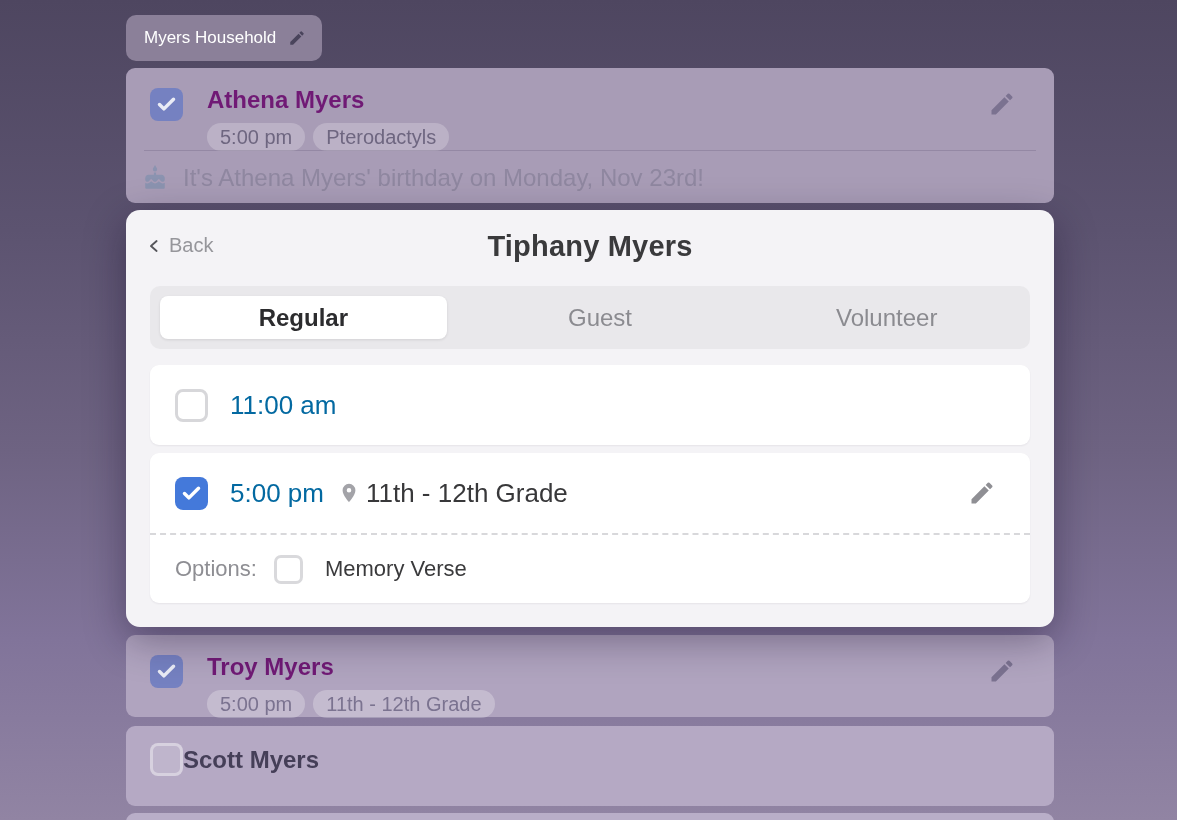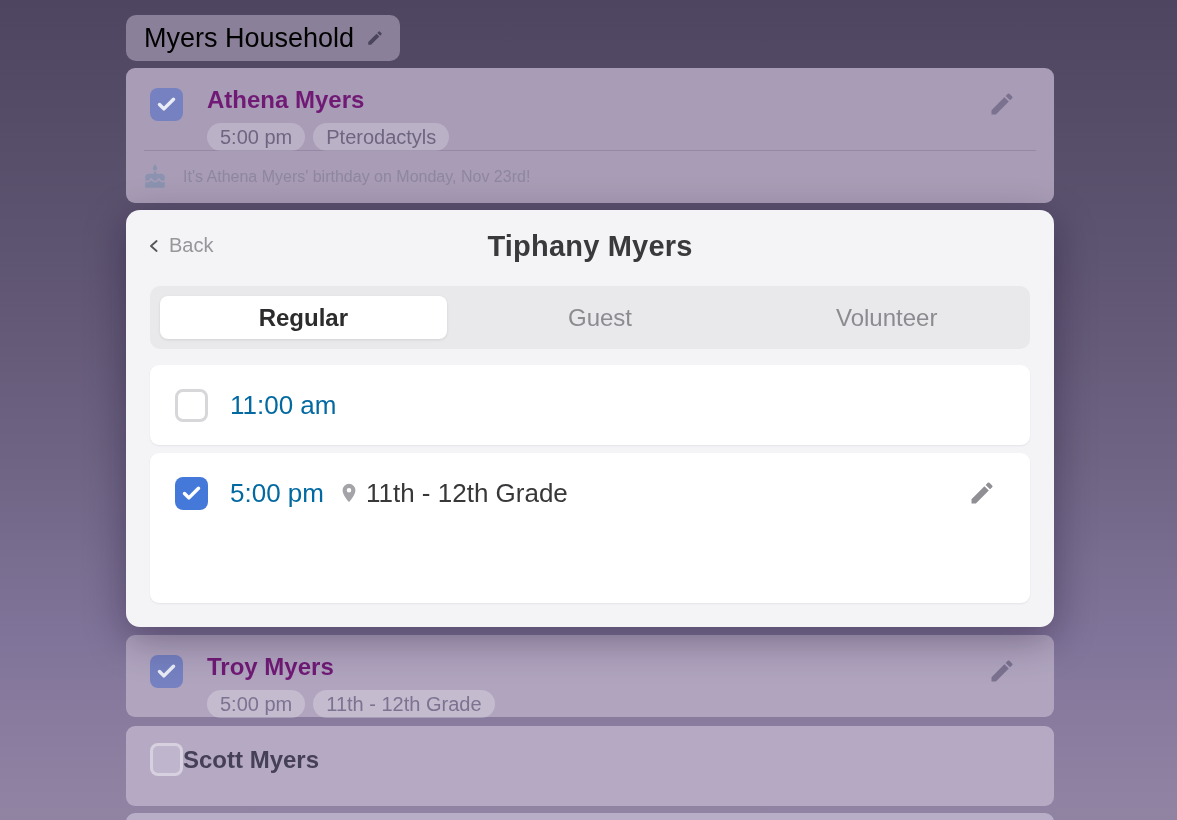--- a/index.html
+++ b/index.html
@@ -4,21 +4,21 @@
 <style>
   * { margin:0; padding:0; box-sizing:border-box; }
   html,body { width:1177px; height:820px; }
   body { font-family:"Liberation Sans", sans-serif; }
   .stage { position:relative; width:1177px; height:820px; overflow:hidden;
            background:linear-gradient(180deg,#4e4660 0%,#5c5370 28%,#6e6382 55%,#81749a 78%,#9184a3 100%); }
 
   
   .household-pill { position:absolute; left:126px; top:15px; height:46px; padding:0 16px 0 18px;
     background:#8b8099; border-radius:10px; display:flex; align-items:center; gap:12px; cursor:pointer; }
-  .household-pill .label { font-size:27px; color:#000000; }
+  .household-pill .label { font-size:17px; color:#ffffff; }
   .pencil-sm { width:18px; height:18px; fill:#4a445c; }
 
   .member-card { position:absolute; left:126px; width:928px; border-radius:9px; }
   .card-athena { top:68px; height:135px; background:#a89cb6; }
   .card-troy   { top:635px; height:82px; background:#b0a4bf; }
   .card-scott  { top:726px; height:80px; background:#b5a9c4; }
   .card-partial{ top:813px; height:42px; background:#b9aec8; }
 
   .cb { border-radius:8px; flex:none; display:flex; align-items:center; justify-content:center; }
   .cb-dim-checked { width:33px; height:33px; background:#7581c1; }
@@ -28,21 +28,21 @@
   .member-top { position:absolute; left:24px; top:20px; display:flex; align-items:flex-start; }
   .member-name { font-size:24px; font-weight:bold; color:#701a75; line-height:1; }
   .badge-row { display:flex; gap:8px; margin-top:11px; }
   .badge { height:28px; padding:0 13px; border-radius:14px; background:rgba(255,255,255,.22);
            display:flex; align-items:center; font-size:20px; color:#6e6680; }
   .pencil-dim { position:absolute; right:38px; top:22px; width:28px; height:28px; fill:#7b7290; }
 
   .bday-sep { position:absolute; left:18px; right:18px; top:82px; border-top:1px solid rgba(60,50,85,.18); }
   .bday-row { position:absolute; left:16px; top:96px; display:flex; align-items:center; gap:15px; }
   .cake-icon { width:26px; height:26px; fill:#8b93b0; }
-  .bday-text { font-size:16px; color:#8f87a0; }
+  .bday-text { font-size:24px; color:#8f87a0; }
 
   .card-scott .member-top { top:17px; align-items:center; }
   .card-scott .member-name { color:#453f58; }
 
   
   .modal { position:absolute; left:126px; top:210px; width:928px; height:417px; background:#f4f3f6;
            border-radius:14px; box-shadow:0 12px 40px rgba(20,10,40,.40); }
   .modal-header { position:absolute; left:0; right:0; top:0; height:68px; }
   .back-btn { position:absolute; left:20px; top:24px; display:flex; align-items:center; gap:6px; cursor:pointer; }
   .back-chevron { width:17px; height:22px; stroke:#55555a; }
@@ -180,16 +180,21 @@
         <svg class="pin-icon" viewBox="0 0 24 24">
             <path d="M12 2a7 7 0 0 0-7 7c0 5.25 7 13 7 13s7-7.75 7-13a7 7 0 0 0-7-7zm0 9.5a2.5 2.5 0 1 1 0-5 2.5 2.5 0 0 1 0 5z"></path>
           </svg>
         <span class="session-loc">11th - 12th Grade</span>
       </div>
       <div class="pencil-btn">
         <svg viewBox="0 0 24 24">
             <path d="M3 17.25V21h3.75L17.81 9.94l-3.75-3.75L3 17.25zM20.71 7.04a1 1 0 0 0 0-1.41l-2.34-2.34a1 1 0 0 0-1.41 0l-1.83 1.83 3.75 3.75 1.83-1.83z"></path>
           </svg>
       </div>
+      <div class="options-row">
+        <span class="options-label">Options:</span>
+        <span class="cb cb-option"></span>
+        <span class="option-name">Memory Verse</span>
+      </div>
     </div>
   </div>
 
 </div>
 
 </body></html>

